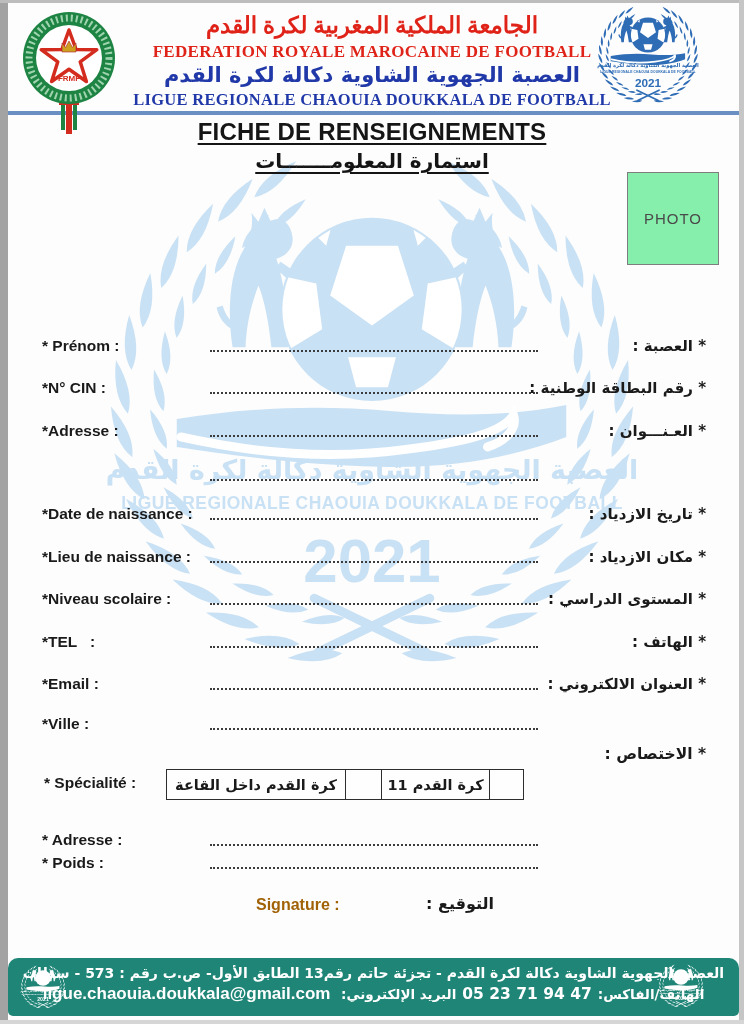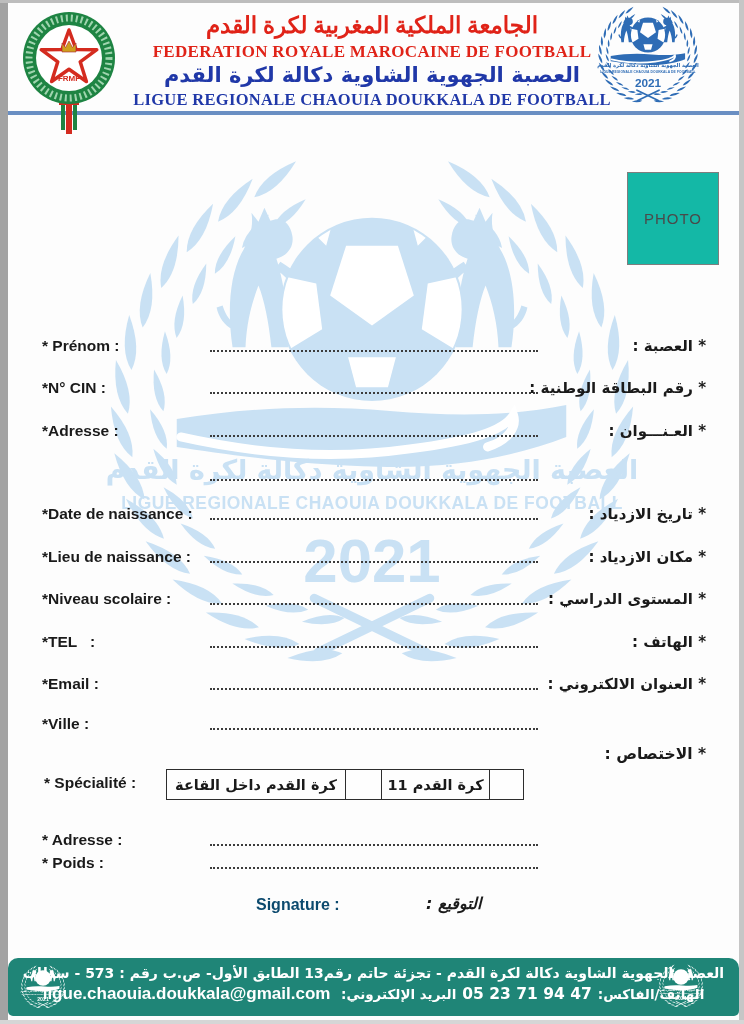--- a/index.html
+++ b/index.html
@@ -27,21 +27,21 @@
 
   
   .title-block { position:absolute; left:0; right:0; top:118px; text-align:center; z-index:5; }
   .t-fr { font-weight:bold; font-size:24px; color:#151515; letter-spacing:.2px;
           text-decoration:underline; text-decoration-thickness:2px; text-underline-offset:3px; }
   .t-ar { font-family:"DejaVu Sans",sans-serif; font-weight:bold; font-size:20px; color:#151515; direction:rtl;
           text-decoration:underline; text-decoration-thickness:2px; text-underline-offset:4px; margin-top:3px; }
 
   
   .photo-box { position:absolute; left:627px; top:172px; width:92px; height:93px;
-               border:1.5px solid #7e7e7e; background:#14b8a6; z-index:6;
+               border:1.5px solid #7e7e7e; background:#86efac; z-index:6;
                display:flex; align-items:center; justify-content:center;
                font-size:15px; color:#4a4a4a; letter-spacing:1px; }
 
   
   .watermark { position:absolute; left:78px; top:168px; width:588px; height:508px;
                color:#c9e1f4; overflow:visible; z-index:1; }
   .ftr-emblem { position:absolute; width:50px; height:43px; color:#ffffff; overflow:visible; z-index:12; }
 
   
   .frow { position:absolute; left:42px; right:38px; height:20px; display:flex; align-items:flex-end; z-index:5; }
@@ -52,23 +52,23 @@
 
   .spec-ar { position:absolute; right:38px; top:745px; direction:rtl; font-family:"DejaVu Sans",sans-serif;
              font-weight:bold; font-size:15.5px; color:#1a1a1a; z-index:5; }
   .spec-fr { position:absolute; left:44px; top:774px; font-weight:bold; font-size:15.5px; color:#1a1a1a; z-index:5; }
   .spec-table { position:absolute; left:166px; top:769px; display:flex; z-index:5; border:1.5px solid #2d2d2d; background:rgba(255,255,255,.55); }
   .spec-cell { height:29px; border-left:1.5px solid #2d2d2d; display:flex; align-items:center; justify-content:center;
                font-family:"DejaVu Sans",sans-serif; font-weight:bold; font-size:14.5px; color:#1a1a1a; direction:rtl; }
   .spec-cell:first-child { border-left:none; }
   .c-futsal { width:178px; } .c-box1 { width:36px; } .c-foot11 { width:108px; } .c-box2 { width:34px; }
 
-  .sig-fr { position:absolute; left:256px; top:896px; font-weight:bold; font-size:16px; color:#0c4a6e; z-index:5; }
+  .sig-fr { position:absolute; left:256px; top:896px; font-weight:bold; font-size:16px; color:#a16207; z-index:5; }
   .sig-ar { position:absolute; left:426px; top:894px; direction:rtl; font-family:"DejaVu Sans",sans-serif;
-            font-weight:bold; font-size:16px; color:#1a1a1a; z-index:5;font-style:italic; }
+            font-weight:bold; font-size:16px; color:#1a1a1a; z-index:5; }
 
   
   .footer { position:absolute; left:8px; right:5px; top:958px; height:58px; background:#1f8577;
             border-radius:10px 10px 5px 5px; color:#fff; text-align:center; z-index:10; }
   .f-line1 { margin-top:7px; direction:rtl; font-family:"DejaVu Sans",sans-serif; font-weight:bold; font-size:14px; }
   .f-line2 { margin-top:3px; direction:rtl; font-family:"DejaVu Sans",sans-serif; font-weight:bold; font-size:13.5px; }
   .f-phone { direction:ltr; display:inline-block; font-size:15.5px; margin:0 6px; }
   .f-email { direction:ltr; display:inline-block; font-family:"Liberation Sans",sans-serif; font-size:17px; margin-right:6px; }
 </style>
 </head>
@@ -197,20 +197,24 @@
     <div class="h-fr1">FEDERATION ROYALE MAROCAINE DE FOOTBALL</div>
     <div class="h-ar2">العصبة الجهوية الشاوية دكالة لكرة القدم</div>
     <div class="h-fr2">LIGUE REGIONALE CHAOUIA DOUKKALA DE FOOTBALL</div>
   </div>
 
   <svg class="hdr-logo">
       <use href="#league-emblem"></use>
     </svg>
   <div class="separator"></div>
 
+  <div class="title-block">
+    <div class="t-fr">FICHE DE RENSEIGNEMENTS</div>
+    <div class="t-ar">استمارة المعلومـــــــات</div>
+  </div>
 
   <div class="photo-box">
     <span>PHOTO</span>
   </div>
 
   <div class="frow" style="top:335px">
     <span class="fl">* Prénom :</span>
     <span class="dots"></span>
     <span class="al">* العصبة :</span>
   </div>

